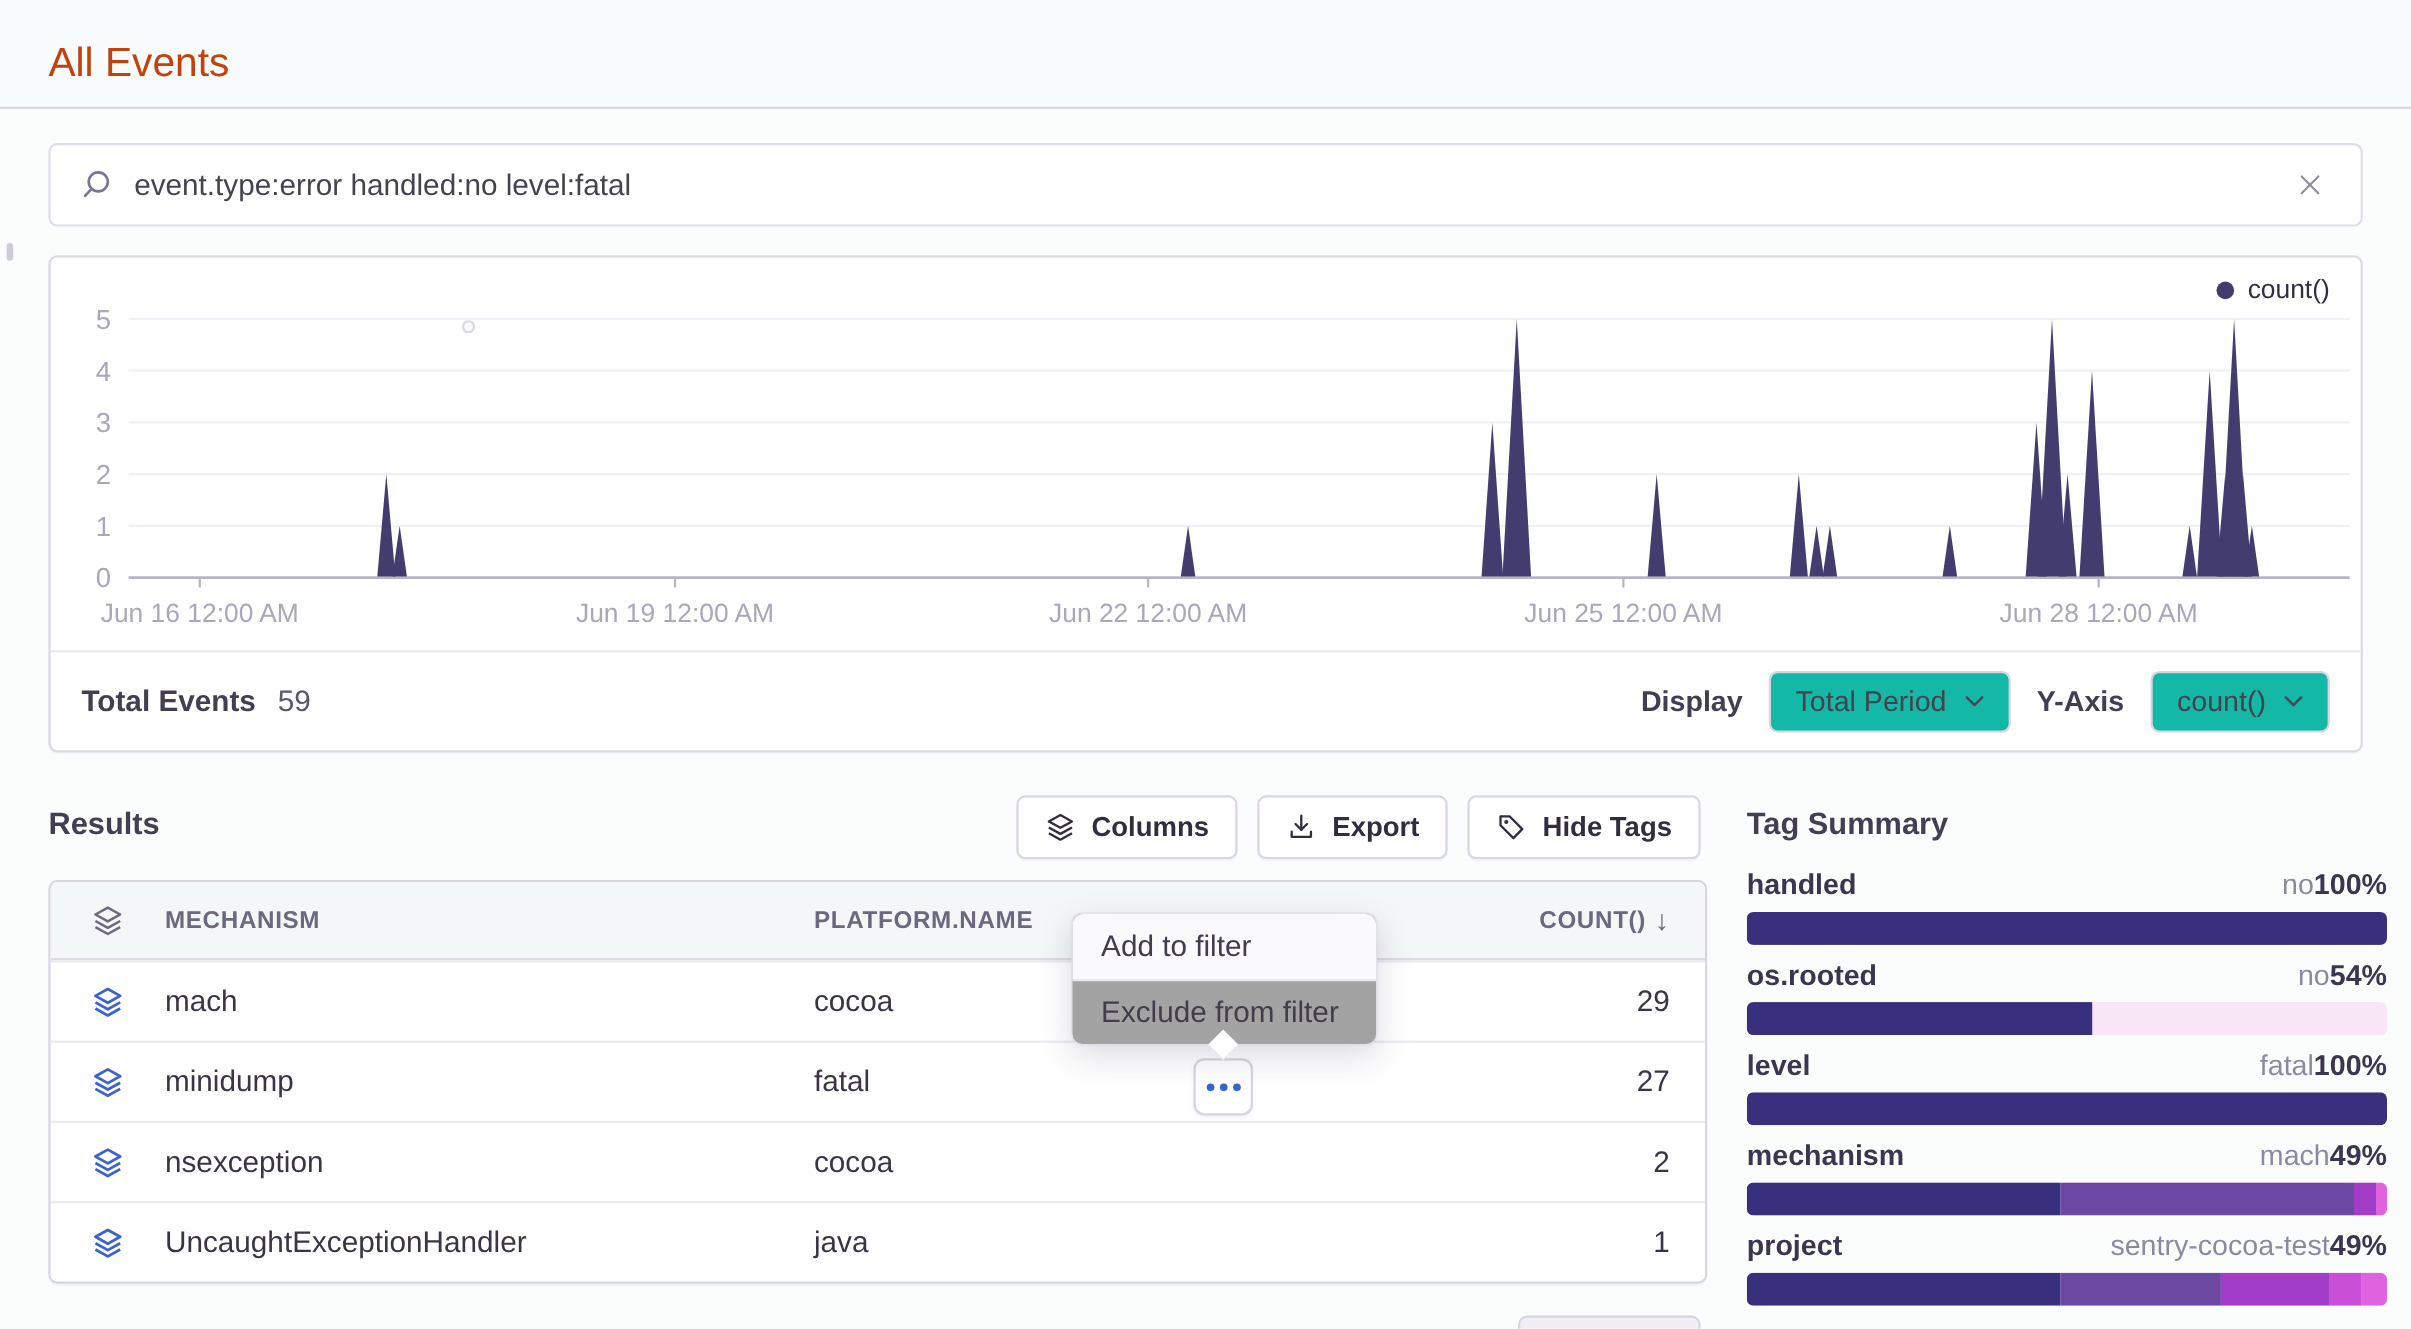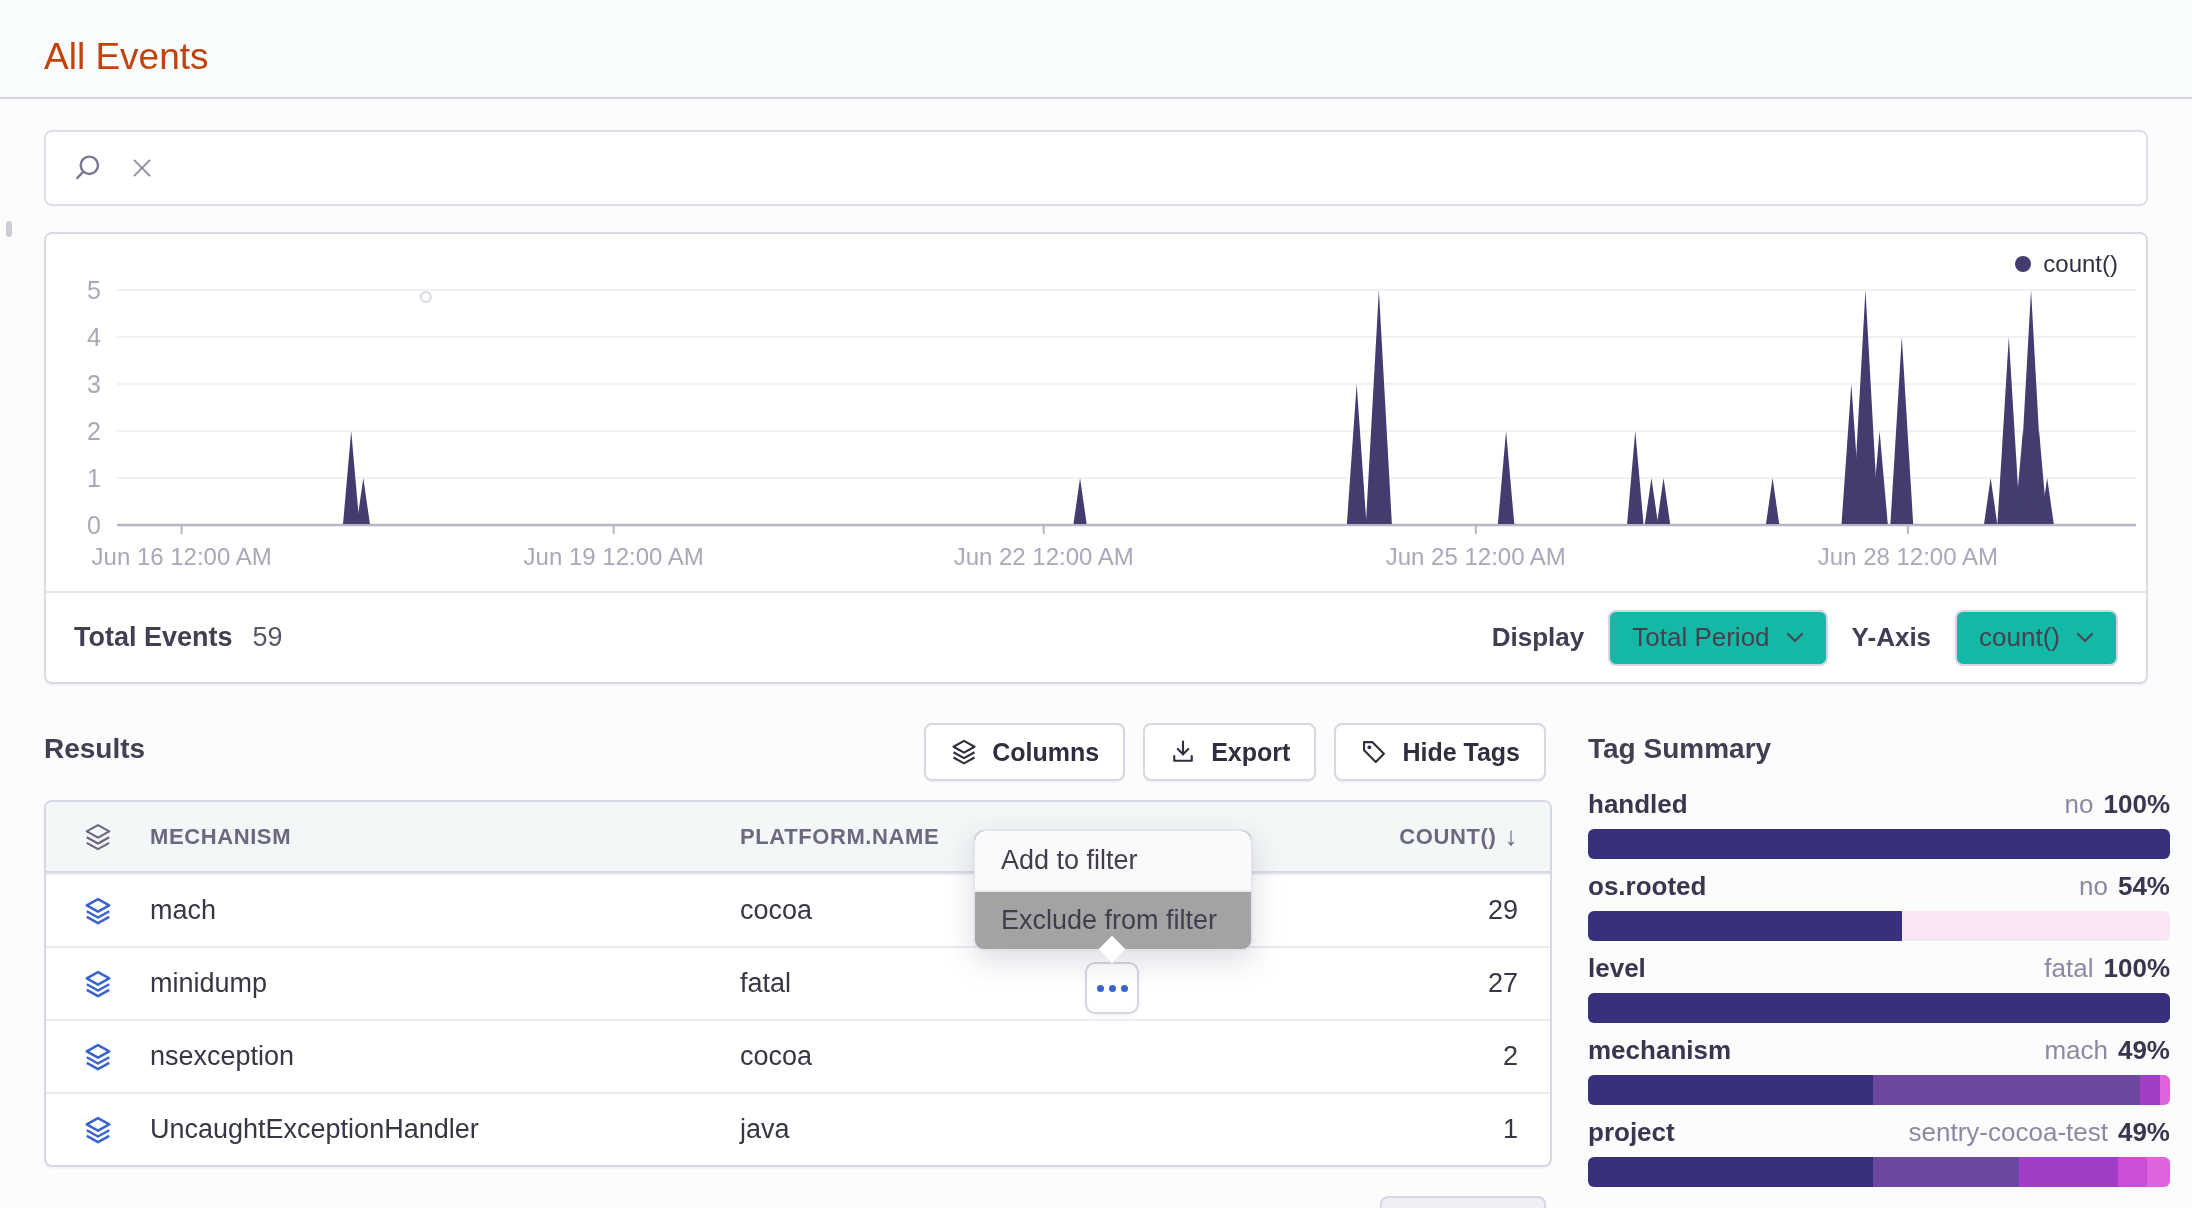--- a/index.html
+++ b/index.html
@@ -86,38 +86,39 @@
     background:#f1eff4; border:2px solid #d9d5e1; border-radius:8px; }
 
   
   .tag-summary { position:absolute; left:1588px; top:733px; width:582px; }
   .ts-heading { font-size:28px; font-weight:700; color:#443e52; margin-bottom:24px; }
   .tag-item { margin-top:12px; }
   .tag-item:first-of-type { margin-top:0; }
   .tag-label-row { display:flex; align-items:baseline; height:30px; }
   .tag-name { font-size:26px; font-weight:700; color:#3c3550; }
   .tag-top { margin-left:auto; font-size:26px; color:#8d88a2; }
-  .tag-pct { margin-left:10px; font-size:26px; font-weight:800; color:#3c3550; }
+  .tag-pct { margin-left:0; font-size:26px; font-weight:800; color:#3c3550; }
   .tag-bar { margin-top:10px; height:30px; border-radius:6px; overflow:hidden;
     background:#f8e5f5; display:flex; cursor:pointer; }
   .tag-bar > div { height:100%; }
 </style>
 </head>
 <body>
 
 <div class="app-header">
   <div class="page-title">All Events</div>
 </div>
 <div class="resize-handle"></div>
 
 <div class="search-bar">
   <svg width="32" height="32" viewBox="0 0 24 24">
     <circle cx="13" cy="10" r="6.5" fill="none" stroke="#7a7590" stroke-width="1.8"></circle>
     <line x1="8.4" y1="14.8" x2="4" y2="19.5" stroke="#7a7590" stroke-width="1.8" stroke-linecap="round"></line>
   </svg>
+  <input class="search-input" type="text" value="event.type:error handled:no level:fatal" style="">
   <span class="search-close">
     <svg width="26" height="26" viewBox="0 0 24 24">
       <line x1="5" y1="5" x2="19" y2="19" stroke="#908ca0" stroke-width="1.8" stroke-linecap="round"></line>
       <line x1="19" y1="5" x2="5" y2="19" stroke="#908ca0" stroke-width="1.8" stroke-linecap="round"></line>
     </svg>
   </span>
 </div>
 
 <div class="chart-panel">
   <div class="legend">

